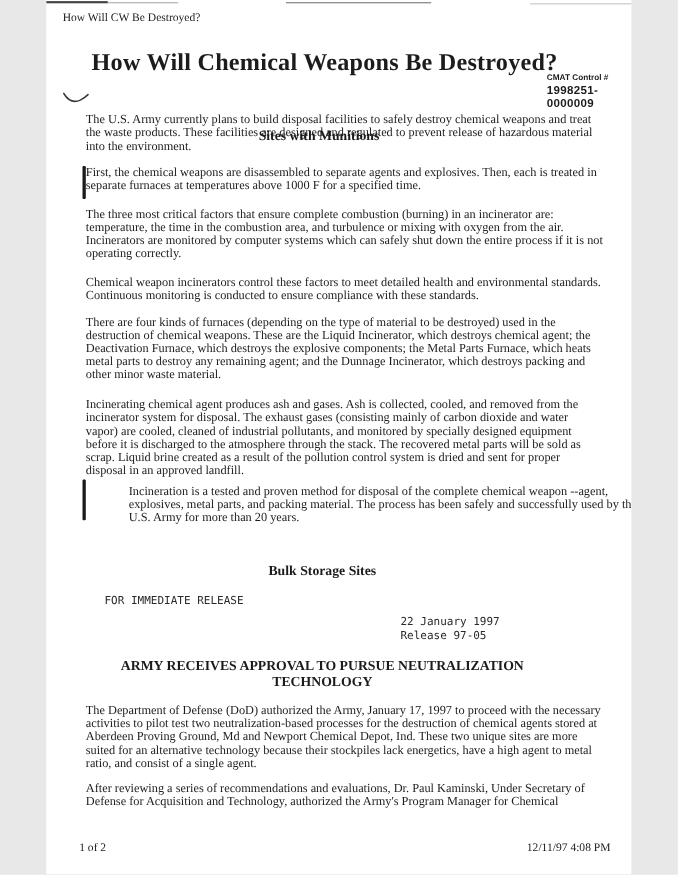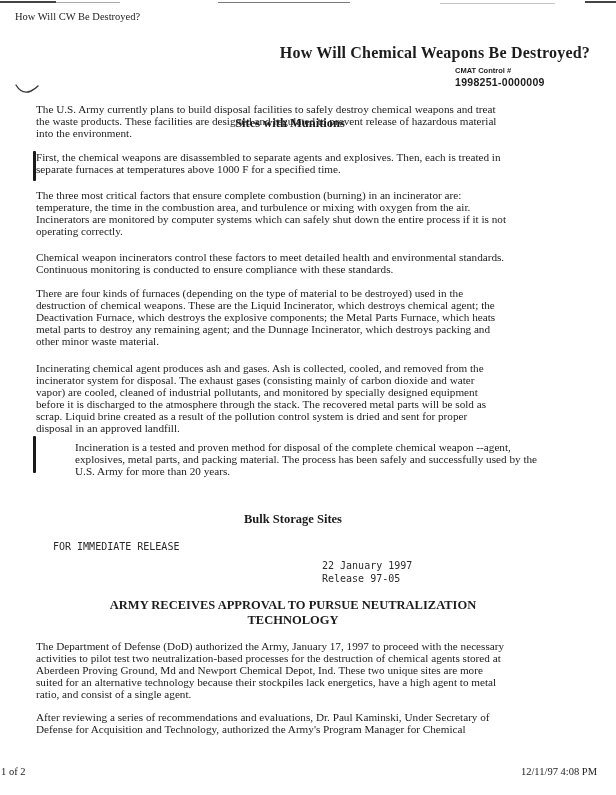--- a/index.html
+++ b/index.html
@@ -1,33 +1,33 @@
 <!DOCTYPE html>
 <html><head>
 <meta charset="utf-8">
 <style>
   html, body { margin: 0; padding: 0; background: #e8e8e8; }
   .page {
     position: relative;
-    width: 616px;
+    width: 532px;
     height: 795px;
     margin: 0 auto;
     background: #ffffff;
     font-family: "Liberation Serif", "DejaVu Serif", serif;
     color: #1c1c1c;
     overflow: hidden;
   }
   .abs { position: absolute; }
   .running-header { font-size: 10.5px; top: 11px; }
   .hdr-left { left: 15px; }
   .hdr-right { right: 16px; font-size: 10px; }
   .doc-title {
     left: 0; right: 26px; top: 44px;
-    text-align: right;
-    font-size: 16px;
+    text-align: center;
+    font-size: 22px;
     font-weight: bold;
     letter-spacing: 0.2px;
   }
   .sub-heading {
     left: 0; right: 36px; top: 76px;
     text-align: center;
     font-size: 12.5px;
     font-weight: bold;
     margin-top: 40px;
   }
@@ -54,21 +54,21 @@
     line-height: 14.5px;
   }
   .mono {
     font-family: "DejaVu Sans Mono", "Liberation Mono", monospace;
     font-size: 10px;
     color: #2a2a2a;
     white-space: pre-line;
     line-height: 13px;
   }
   .footer { top: 766px; font-size: 10.5px; }
-  .ftr-left { left: 1px; }
+  .ftr-left { left: 30px; }
   .ftr-right { right: 19px; }
   .change-bar {
     width: 2.5px;
     background: #1a1a1a;
     border-radius: 1px;
   }
   .artifact { background: #444; }
   .pen-mark { left: 14px; top: 82px; }
 </style>
 </head>

